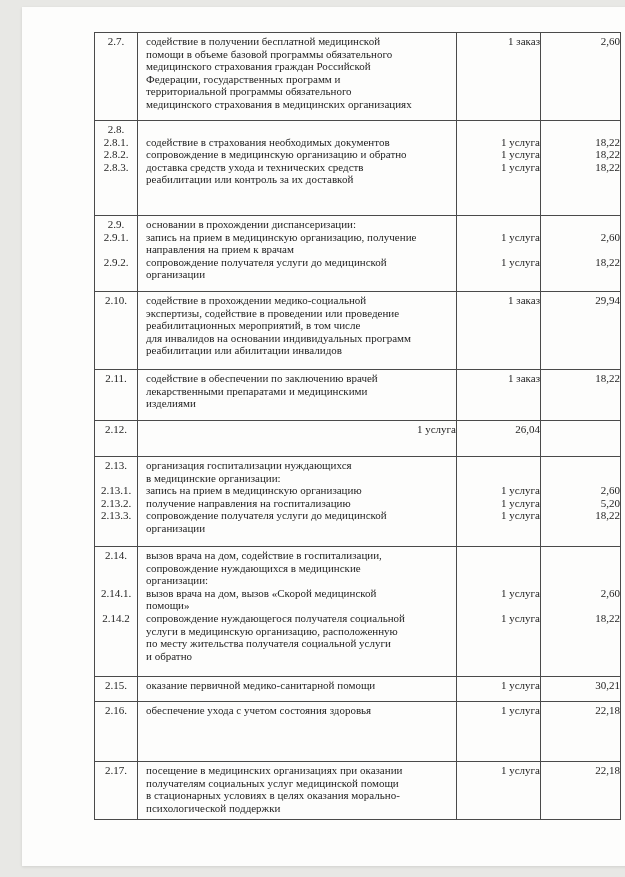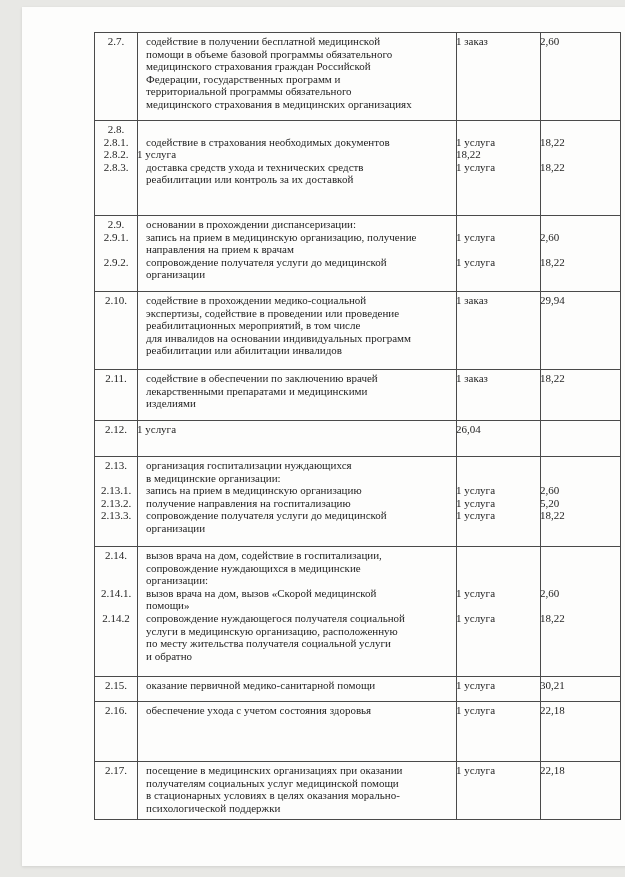--- a/index.html
+++ b/index.html
@@ -63,22 +63,22 @@
   .item{
     display:grid;
     grid-template-columns:42px 319px 84px 80px;
     align-items:start;
   }
   .cell.num{text-align:center;}
   .cell.desc{
     padding:0 6px 0 9px;
     white-space:pre-line;
   }
-  .cell.unit{text-align:left;}
-  .cell.price{text-align:left;}
+  .cell.unit{text-align:right;}
+  .cell.price{text-align:right;}
 </style>
 </head>
 <body>
 
 <div class="paper">
   <div class="tariff-table">
     <div class="vline vline1"></div>
     <div class="vline vline2"></div>
     <div class="vline vline3"></div>
     <div id="blocks">
@@ -102,20 +102,21 @@
             <div class="cell price"></div>
           </div>
           <div class="item">
             <div class="cell num">2.8.1.</div>
             <div class="cell desc">содействие в страхования необходимых документов</div>
             <div class="cell unit">1 услуга</div>
             <div class="cell price">18,22</div>
           </div>
           <div class="item">
             <div class="cell num">2.8.2.</div>
+            <div class="cell desc">сопровождение в медицинскую организацию и обратно</div>
             <div class="cell unit">1 услуга</div>
             <div class="cell price">18,22</div>
           </div>
           <div class="item">
             <div class="cell num">2.8.3.</div>
             <div class="cell desc">доставка средств ухода и технических средств
 реабилитации или контроль за их доставкой</div>
             <div class="cell unit">1 услуга</div>
             <div class="cell price">18,22</div>
           </div>

